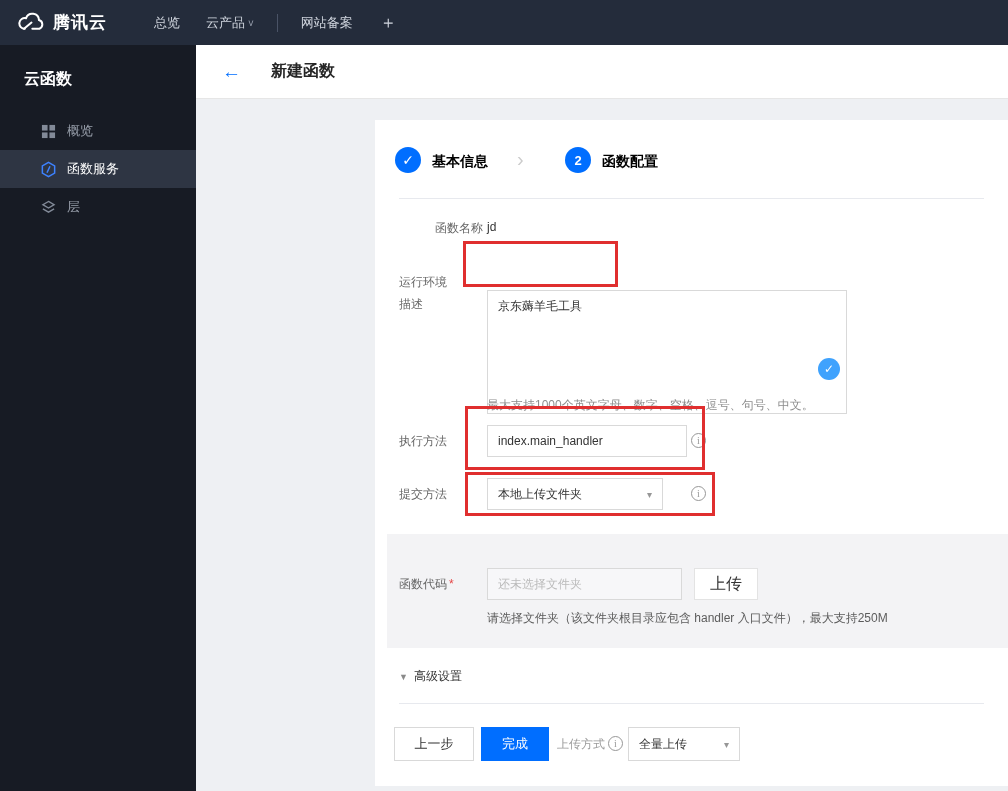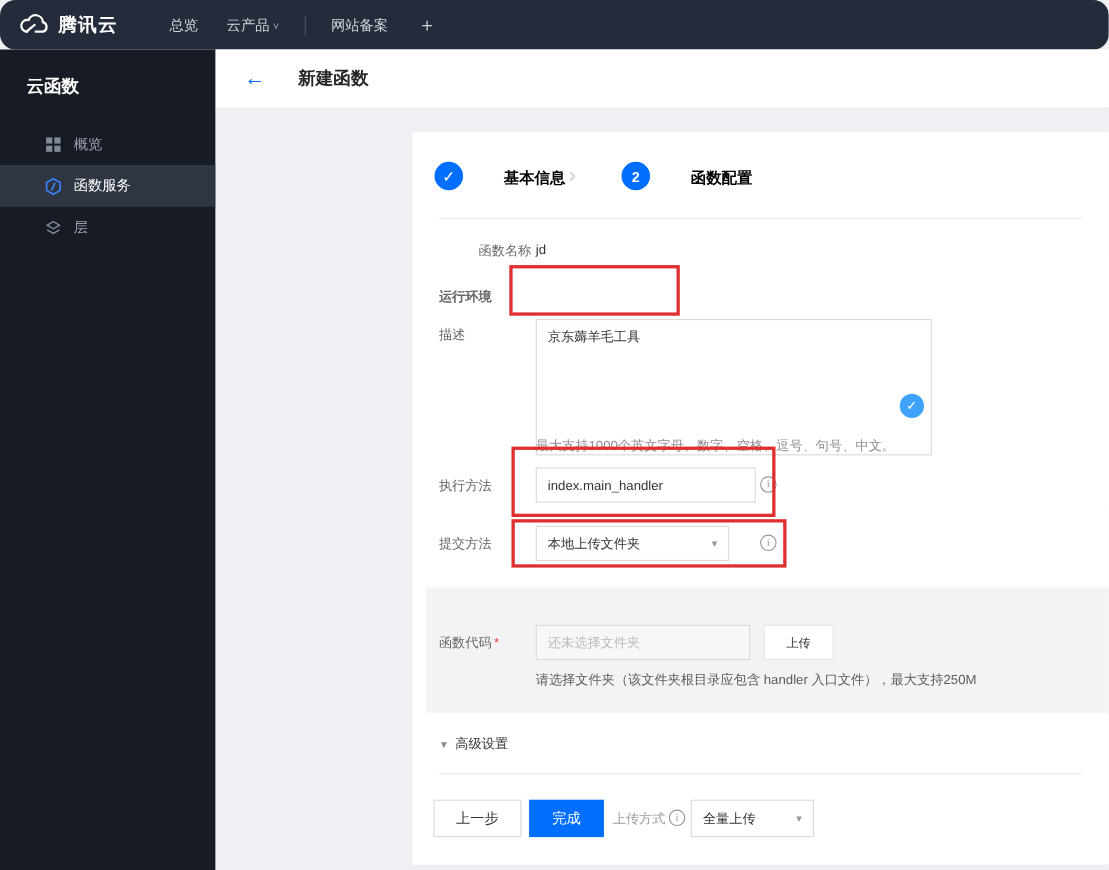--- a/index.html
+++ b/index.html
@@ -1,20 +1,20 @@
 <!DOCTYPE html>
 <html><head>
 <meta charset="utf-8">
 <style>
   * { margin:0; padding:0; box-sizing:border-box; }
   html,body { width:1008px; height:791px; overflow:hidden; }
   body { font-family:"Liberation Sans","DejaVu Sans",sans-serif; font-size:12px; color:#333; background:#eef0f3; }
 
   
-  .topnav { height:45px; background:#242c3b; display:flex; align-items:center; color:#e8eaee;border-radius:14px; }
+  .topnav { height:45px; background:#242c3b; display:flex; align-items:center; color:#e8eaee; }
   .brand { display:flex; align-items:center; margin-left:14px; cursor:pointer; }
   .brand svg { display:block; }
   .brand-name { font-size:17px; font-weight:bold; color:#fff; margin-left:9px; letter-spacing:1px; }
   .nav-items { display:flex; align-items:center; margin-left:34px; }
   .nav-item { color:#cfd4dd; font-size:13px; padding:0 13px; height:45px; line-height:45px; cursor:pointer; white-space:nowrap; }
   .nav-caret { font-size:10px; color:#9aa2b0; margin-left:3px; }
   .nav-divider { width:1px; height:18px; background:#4a5366; margin:0 10px; }
   .nav-plus { font-size:17px; color:#cfd4dd; padding:0 14px; cursor:pointer; }
 
   
@@ -31,21 +31,21 @@
   .back-arrow { color:#006eff; font-size:19px; font-weight:bold; margin-left:26px; cursor:pointer; line-height:1; }
   .page-title { font-size:16px; font-weight:bold; color:#262626; margin-left:30px; }
 
   .content { position:relative; flex:1; background:#eef0f3; }
   .panel { position:absolute; left:179px; top:21px; width:633px; height:666px; background:#fff; }
 
   
   .step-circle { position:absolute; width:26px; height:26px; border-radius:50%; background:#006eff; color:#fff; display:flex; align-items:center; justify-content:center; }
   .step-circle.c1 { left:20px; top:27px; font-size:14px; }
   .step-circle.c2 { left:190px; top:27px; font-size:13px; font-weight:bold; }
-  .step-label { position:absolute; top:33px; font-size:14px; font-weight:bold; color:#000;margin-left:26px; }
+  .step-label { position:absolute; top:33px; font-size:14px; font-weight:bold; color:#000; }
   .step-label.l1 { left:57px; }
   .step-label.l2 { left:227px; }
   .step-chevron { position:absolute; left:142px; top:28px; font-size:20px; color:#ccc; }
   .divider { position:absolute; left:24px; right:24px; height:1px; background:#e7e9ee; }
 
   
   .f-label { position:absolute; left:24px; color:#666; }
   .f-value { position:absolute; color:#333; }
   .textarea { position:absolute; left:112px; top:170px; width:360px; height:124px; border:1px solid #d9d9d9; padding:7px 10px; color:#333; background:#fff; }
   .check-circle { position:absolute; left:443px; top:238px; width:22px; height:22px; border-radius:50%; background:#3fa2fd; color:#fff; font-size:12px; display:flex; align-items:center; justify-content:center; }
@@ -62,21 +62,21 @@
   .rb1 { left:88px; top:121px; width:155px; height:46px; }
   .rb2 { left:90px; top:286px; width:240px; height:64px; }
   .rb3 { left:90px; top:352px; width:250px; height:44px; }
 
   
   .code-section { position:absolute; left:12px; right:0; top:414px; height:114px; background:#f3f3f5; }
   .code-label-wrap { position:absolute; left:24px; top:456px; color:#666; }
   .required { color:#e54545; margin-left:2px; }
   .code-input { left:112px; top:448px; width:195px; background:#f7f7f9; }
   .code-input::placeholder { color:#bbbbbb; }
-  .upload-btn { position:absolute; left:319px; top:448px; width:64px; height:32px; background:#fff; border:1px solid #e3e3e3; color:#333; font-size:11px; cursor:pointer; display:flex; align-items:center; justify-content:center; }
+  .upload-btn { position:absolute; left:319px; top:448px; width:64px; height:32px; background:#fff; border:1px solid #e3e3e3; color:#333; font-size:16px; cursor:pointer; display:flex; align-items:center; justify-content:center; }
   .code-hint { left:112px; top:490px; color:#5c5c5c; }
 
   .advanced { position:absolute; left:24px; top:548px; display:flex; align-items:center; cursor:pointer; }
   .adv-triangle { font-size:9px; color:#8a8a8a; margin-right:6px; }
   .adv-text { color:#333; }
 
   
   .btn { position:absolute; top:607px; height:34px; display:flex; align-items:center; justify-content:center; font-size:13px; cursor:pointer; }
   .btn-prev { left:19px; width:80px; background:#fff; border:1px solid #d9d9d9; color:#333; }
   .btn-finish { left:106px; width:68px; background:#006eff; color:#fff; border:none; }
@@ -157,21 +157,21 @@
           </div>
         <div class="step-label l1">基本信息</div>
         <div class="step-chevron">›</div>
         <div class="step-circle c2">2</div>
         <div class="step-label l2">函数配置</div>
         <div class="divider" style="top:78px;"></div>
 
         <div class="f-label" style="top:100px;padding-left:36px;">函数名称</div>
         <div class="f-value" style="left:112px; top:100px;">jd</div>
 
-        <div class="f-label" style="top:142px;font-weight:bold;">运行环境</div>
+        <div class="f-label" style="top:154px;">运行环境</div>
         <div class="node-box">
           <span>
             <svg width="17" height="18" viewBox="0 0 18 19">
               <path d="M9 1.5 L15.8 5.4 L15.8 13.2 L9 17.1 L2.2 13.2 L2.2 5.4 Z" fill="none" stroke="#8cc84b" stroke-width="1.5"></path>
               <text x="9" y="12.4" font-size="7.5" fill="#8cc84b" text-anchor="middle" font-family="Liberation Sans, sans-serif" font-weight="bold">js</text>
             </svg>
           </span>
           <span class="node-label">Nodejs12.16</span>
         </div>
         <div class="red-box rb1"></div>

